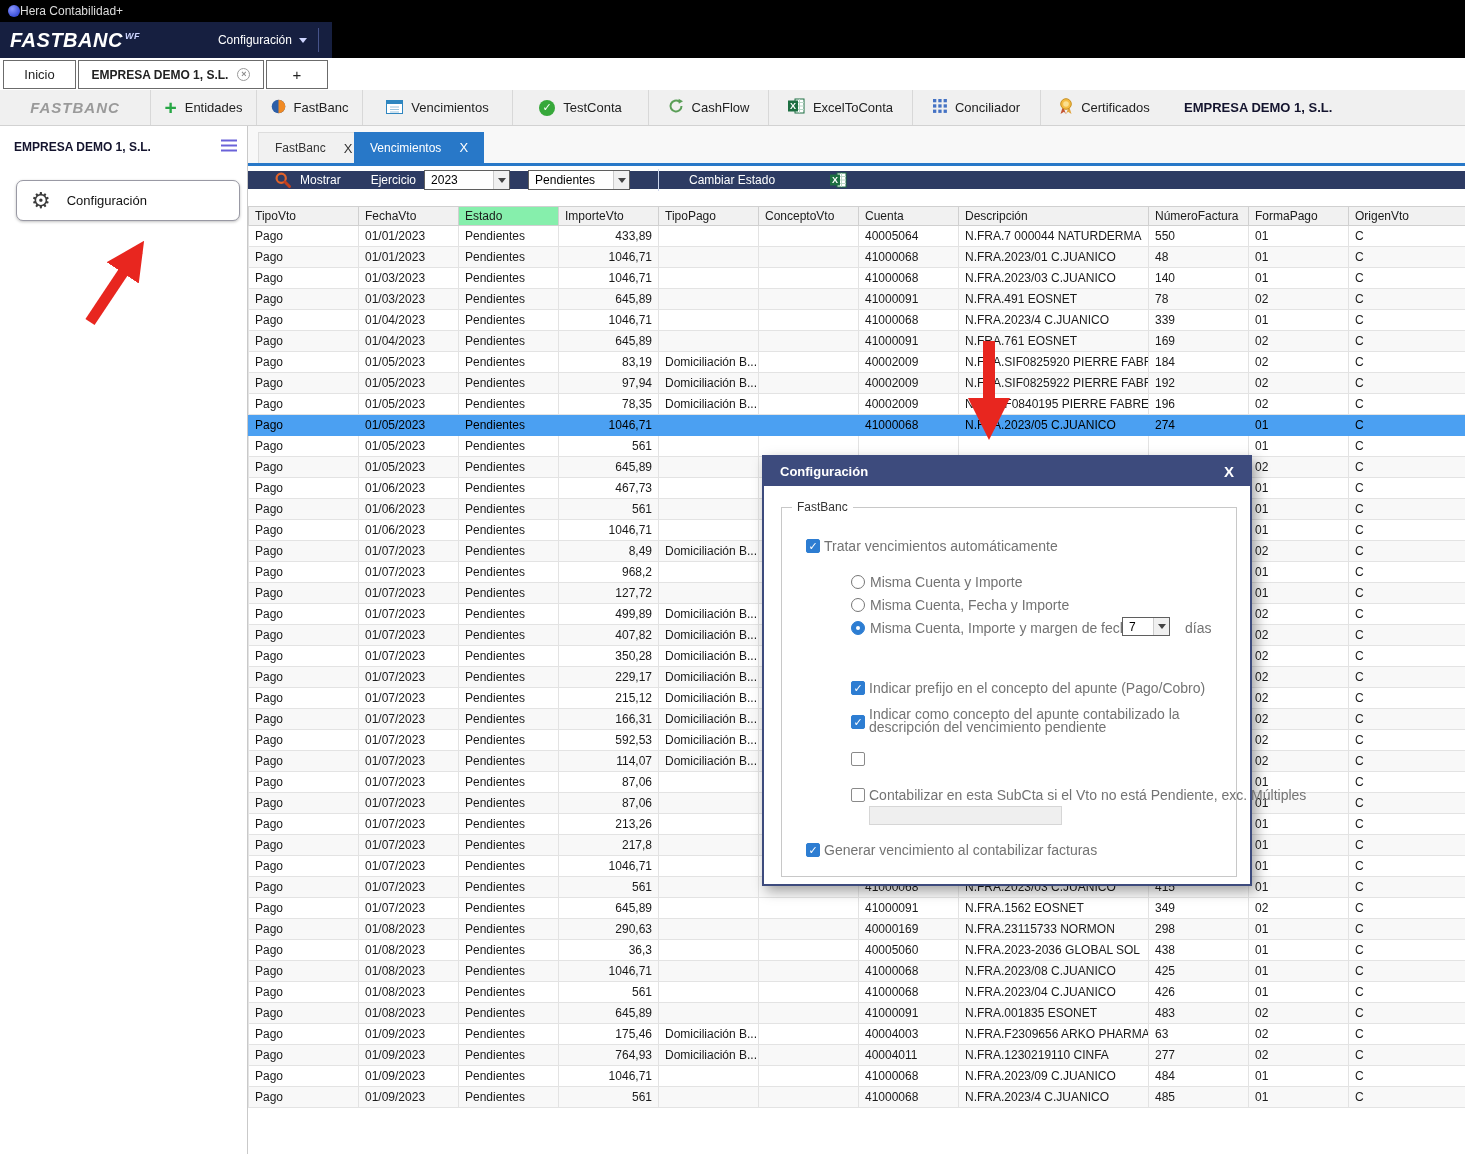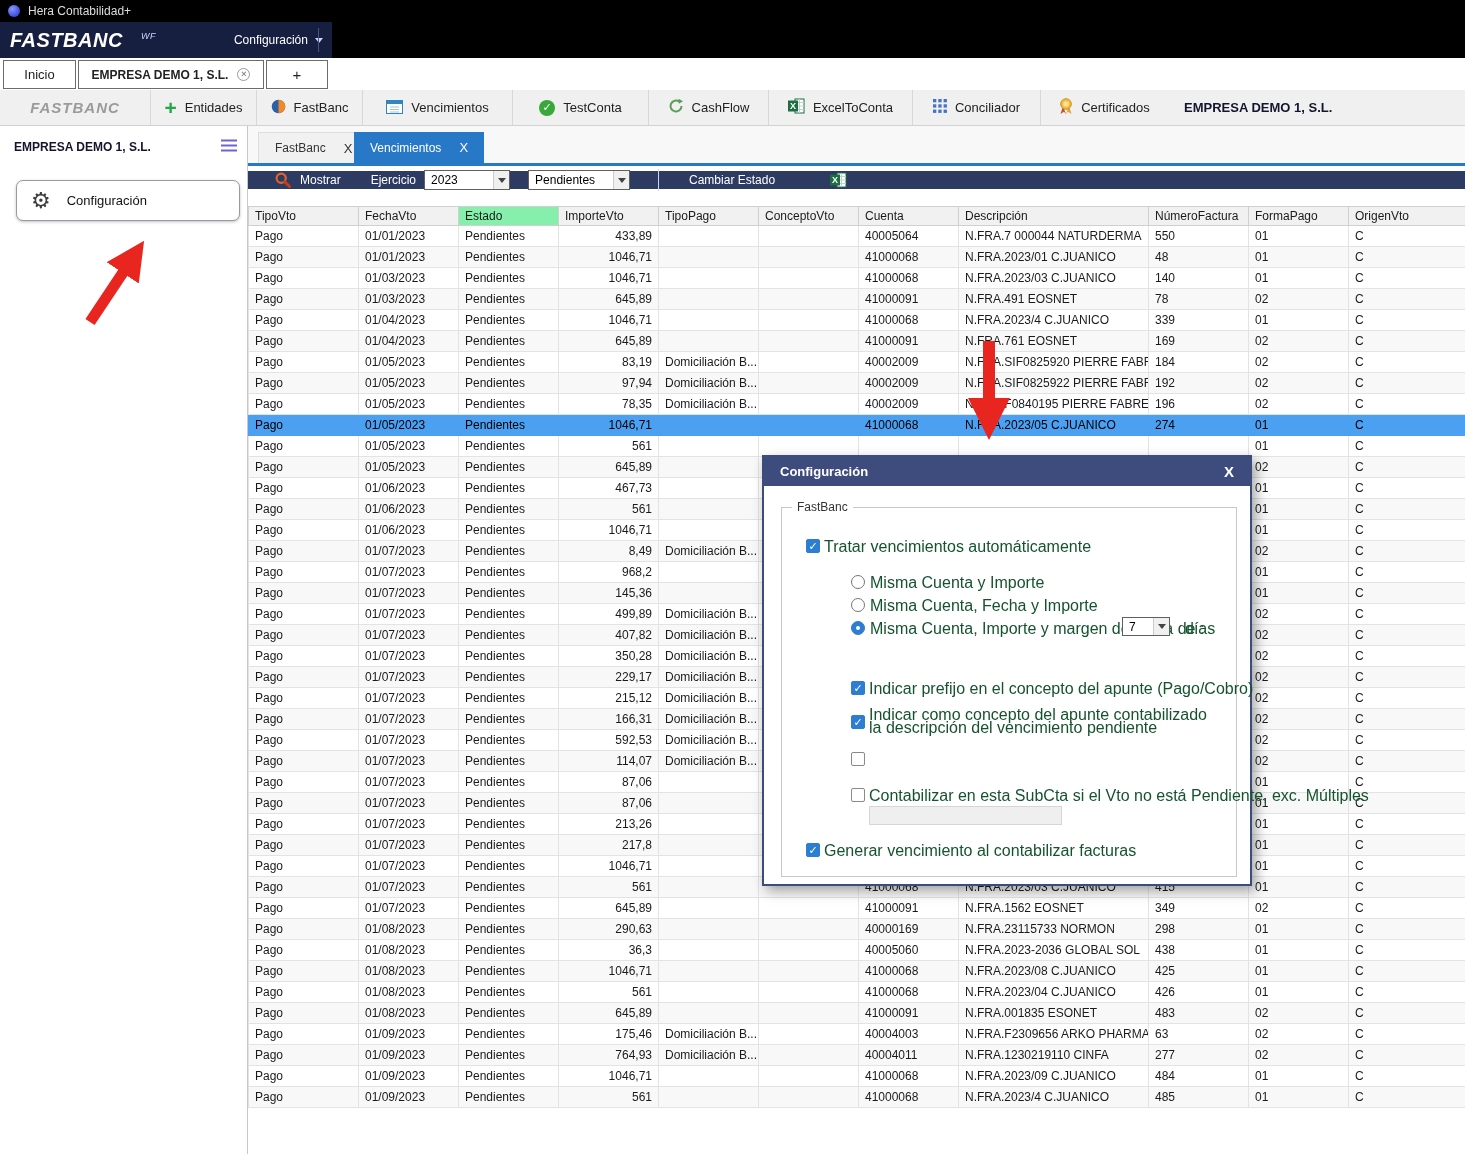--- a/index.html
+++ b/index.html
@@ -1,31 +1,31 @@
 <!DOCTYPE html>
 <html><head>
 <meta charset="utf-8">
 <style>
   *{margin:0;padding:0;box-sizing:border-box}
   html,body{width:1465px;height:1154px;overflow:hidden;background:#fff;
     font-family:"Liberation Sans",sans-serif;position:relative;font-size:12px;color:#1a1a1a}
 
   
   .titlebar{position:absolute;left:0;top:0;width:1465px;height:22px;background:#000;
-    display:flex;align-items:center;gap:8px;padding-left:8px}
+    display:flex;align-items:center;padding-left:8px}
   .app-dot{width:12px;height:12px;border-radius:50%;
     background:radial-gradient(circle at 35% 32%,#8a96ff,#3b4fd8 70%)}
   .titlebar-text{color:#ddd;font-size:12px}
 
   
   .menubar{position:absolute;left:0;top:22px;width:1465px;height:36px;background:#000}
   .brandpanel{position:absolute;left:0;top:0;width:332px;height:36px;background:#161f40;
     display:flex;align-items:center}
   .logo{font-style:italic;font-weight:bold;font-size:20px;color:#fff;padding-left:10px;letter-spacing:.5px}
-  .logo sup{font-size:9px;color:#cdd5ff;margin-left:18px;font-weight:normal}
+  .logo sup{font-size:9px;color:#cdd5ff;margin-left:2px;font-weight:bold}
   .menu-item{color:#fff;font-size:12px;margin-left:78px;display:flex;align-items:center;gap:7px;cursor:default}
   .caret-down{width:0;height:0;border-left:4px solid transparent;border-right:4px solid transparent;border-top:5px solid #cfd6ff}
   .menubar-sep{position:absolute;left:318px;top:6px;width:1px;height:24px;background:#46538a}
 
   
   .wintabs{position:absolute;left:0;top:58px;width:1465px;height:28px;background:#fff}
   .wintab{position:absolute;top:2px;height:29px;background:#fff;border:1px solid #6b6b6b;
     display:flex;align-items:center;justify-content:center;font-size:13px;color:#222}
   .wintab.bold{font-weight:bold;font-size:12px}
   .circle-x{width:13px;height:13px;border:1px solid #9a9a9a;border-radius:50%;color:#8a8a8a;
@@ -85,21 +85,21 @@
 
   
   .dialog{position:absolute;left:762px;top:455px;width:490px;height:431px;background:#fff;
     border:2px solid #3d4b7d;box-shadow:4px 5px 12px rgba(0,0,0,.35);z-index:50}
   .dialog-title{height:29px;background:#3d4b7d;color:#fff;display:flex;align-items:center;
     justify-content:space-between;padding:0 16px;font-size:13px;font-weight:bold}
   .dialog-close{font-size:15px;font-weight:bold;cursor:default}
   .dialog-body{position:relative;height:398px;background:#fff}
   .grp{position:absolute;left:17px;top:21px;width:456px;height:370px;border:1px solid #c8c8c8}
   .grp-label{position:absolute;left:10px;top:-8px;background:#fff;padding:0 5px;font-size:12px;color:#333}
-  .dlbl{position:absolute;font-size:16px;color:#14532d;white-space:nowrap;line-height:13px}
+  .dlbl{position:absolute;font-size:14px;color:#737373;white-space:nowrap;line-height:13px}
   .dlbl.wrap{white-space:normal}
   .cb{position:absolute;width:14px;height:14px;border:1px solid #8a8a8a;background:#fff;border-radius:2px}
   .cb.checked{background:#2d7dd2;border-color:#2d7dd2}
   .cb.checked::after{content:"✓";color:#fff;font-size:11px;line-height:13px;display:block;text-align:center}
   .rb{position:absolute;width:14px;height:14px;border:1px solid #767676;border-radius:50%;background:#fff}
   .rb.checked{border-color:#2d7dd2;background:#2d7dd2}
   .rb.checked::after{content:"";position:absolute;left:4px;top:4px;width:4px;height:4px;border-radius:50%;background:#fff}
   .dcombo{position:absolute;left:358px;top:131px;width:48px;height:19px}
   .dinput{position:absolute;left:105px;top:320px;width:193px;height:19px;background:#efefef;
     border:1px solid #d6d6d6;font-family:"Liberation Sans",sans-serif}
@@ -525,21 +525,21 @@
         <td></td>
         <td></td>
         <td></td>
         <td>01</td>
         <td>C</td>
       </tr>
       <tr>
         <td>Pago</td>
         <td>01/07/2023</td>
         <td>Pendientes</td>
-        <td class="num">145,36</td>
+        <td class="num">127,72</td>
         <td></td>
         <td></td>
         <td></td>
         <td></td>
         <td></td>
         <td>01</td>
         <td>C</td>
       </tr>
       <tr>
         <td>Pago</td>

